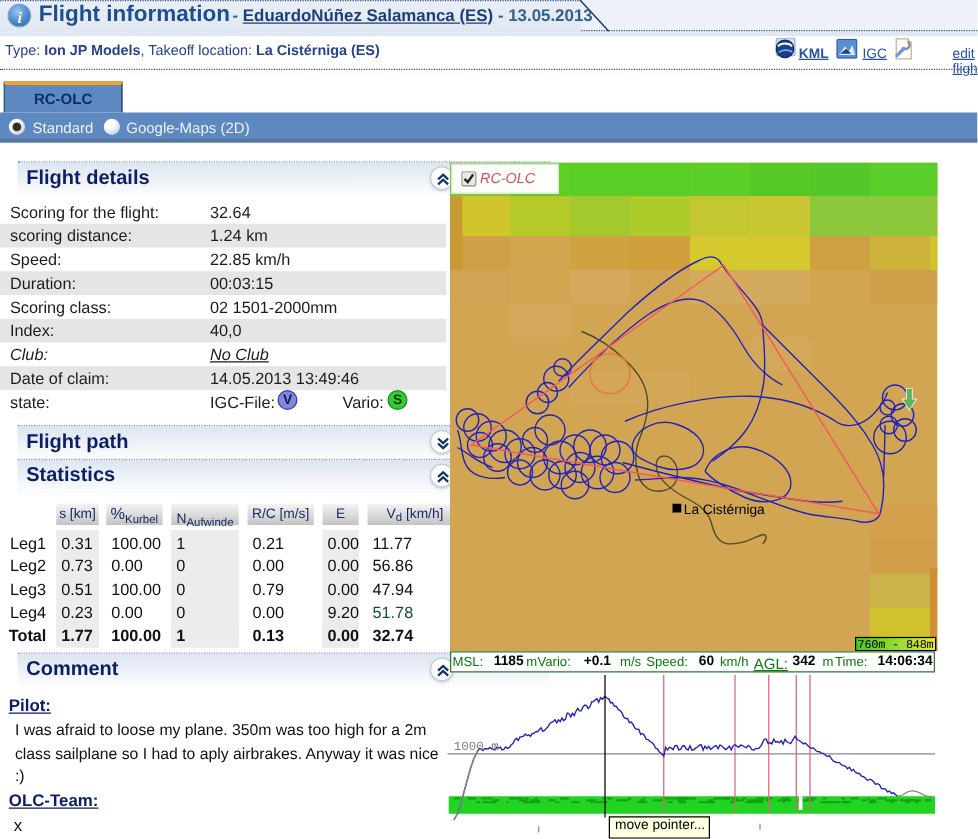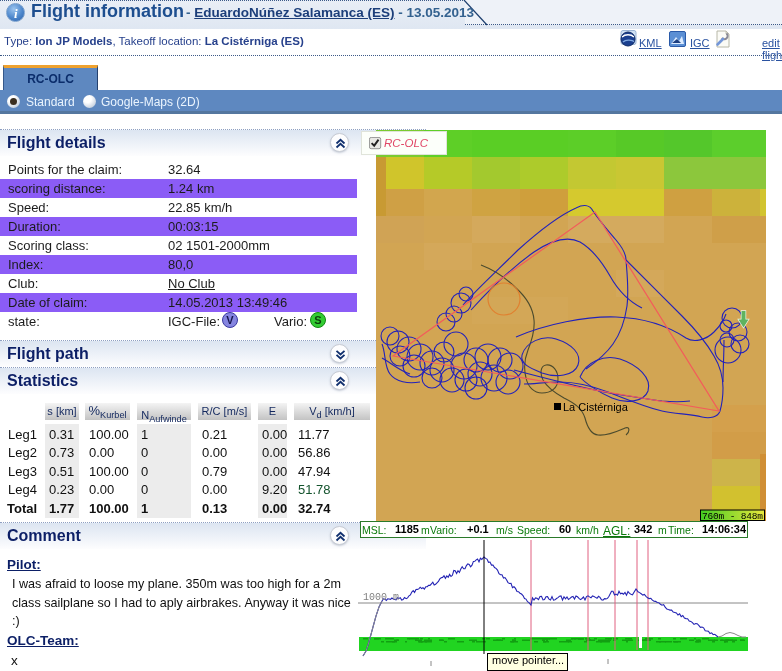--- a/index.html
+++ b/index.html
@@ -24,38 +24,38 @@
 
 
 #tab { left:3px; top:65px; width:95px; height:25px; background:#5e88c0; border-top:3px solid #f0a22e; border-left:1px solid #35588a; border-right:1px solid #24406e; text-align:center; }
 #tab span { color:#0b2d6b; font-weight:bold; font-size:12px; line-height:22px; }
 #bluebar { left:0; top:90px; width:782px; height:24px; background:#5e88c0; border-bottom:3px solid #54779f; }
 .radio { position:absolute; top:5px; width:13px; height:13px; border-radius:50%; background:radial-gradient(circle at 35% 30%, #ffffff 30%, #cfd8e4 70%, #9fb0c4 100%); }
 .radio.sel::after { content:""; position:absolute; left:3px; top:3px; width:7px; height:7px; border-radius:50%; background:#3a2e20; }
 .radiolabel { position:absolute; top:5px; color:#eaf4fe; font-size:12px; }
 
 
-.sechdr { left:0; width:426px; height:27px; border-top:1px dotted #8fa0c2; background:linear-gradient(#dce5f1,#fdfdfe); }
+.sechdr { left:14px; width:426px; height:27px; border-top:1px dotted #8fa0c2; background:linear-gradient(#dce5f1,#fdfdfe); }
 .sechdr b { position:absolute; left:7px; top:4px; font-size:16px; color:#0c1f66; }
 .collapse { position:absolute; left:330px; top:3px; width:19px; height:19px; border-radius:50%; background:#fdfdfe; border:1px solid #c8ccd4; box-shadow:0 1px 2px rgba(150,160,180,.5); color:#11306e; }
 .collapse svg { position:absolute; left:3px; top:3px; }
 
 .frow { left:0; width:357px; height:19px; font-size:13px; color:#1c1c1c; }
 .frow .lab { position:absolute; left:8px; top:2px; }
 .frow .val { position:absolute; left:168px; top:2px; }
-.frow.alt { background:#8b5cf6; }
+.frow.alt { background:#e5e5e5; }
 
 
 #stats { left:0; top:0; font-size:13px; color:#101010; }
 
 
 .cmt { font-size:13.5px; color:#101010; }
 
 
-#map { left:376px; top:130px; width:390px; height:391px; }
+#map { left:360px; top:130px; width:390px; height:391px; }
 #mapoverlay { left:361px; top:131px; width:86px; height:24px; background:#fcfffa; border:1px solid #e0e4da; }
 #statusbar { left:360px; top:521px; width:388px; height:17px; background:#fff; border:1px solid #2a7a2a; font-size:11px; color:#0a7a0a; }
 
 
 #baro { left:355px; top:539px; width:397px; height:144px; }
 #tooltip { left:487px; top:653px; width:81px; height:18px; background:#ffffe1; border:1px solid #000; font-size:11px; color:#000; padding-left:4px; }
 </style>
 </head>
 <body>
 
@@ -72,21 +72,21 @@
 <div class="abs" id="titlesub">- <a href="#">EduardoNúñez Salamanca (ES)</a> - 13.05.2013</div>
 <div class="abs" id="typeline">Type: <b>Ion JP Models</b>, Takeoff location: <b>La Cistérniga (ES)</b></div>
 <div class="abs" id="iconlinks">
     <svg class="abs" style="left:2px;top:1px;" width="17" height="18" viewBox="0 0 17 18">
       <rect x="1" y="0.5" width="15" height="14" rx="2" fill="#cfe0f2" stroke="#9ab4d4" stroke-width="1"></rect>
       <circle cx="8" cy="9" r="7" fill="#1a3f8f"></circle>
       <path d="M2 7 C5 4,11 4,14 7" stroke="#fff" stroke-width="1.6" fill="none"></path>
       <path d="M3 12 C6 9,12 10,15 12" stroke="#7fa8e0" stroke-width="1.4" fill="none"></path>
       <circle cx="8" cy="9" r="7" fill="none" stroke="#0f2a66" stroke-width="1"></circle>
     </svg>
-    <a class="abs" style="left:21px;top:8px;" href="#">KML</a>
+    <a class="abs" style="left:21px;top:8px;font-weight:bold;" href="#">KML</a>
     <svg class="abs" style="left:51px;top:2px;" width="17" height="16" viewBox="0 0 17 16">
       <rect x="0.5" y="0.5" width="16" height="15" rx="1.5" fill="#5b8fd4" stroke="#2a5aa8"></rect>
       <path d="M2 13 L7 6 L10 10 L13 5 L15 13 Z" fill="#dcebff"></path>
       <path d="M3 12 L8 8 L12 12 Z" fill="#1d3f80"></path>
     </svg>
     <a class="abs" style="left:72px;top:8px;" href="#">IGC</a>
     <svg class="abs" style="left:96px;top:1px;" width="18" height="19" viewBox="0 0 18 19">
       <path d="M3 1 L12 1 L15 4 L15 17 L3 17 Z" fill="#fbfbf6" stroke="#b8b8a8" stroke-width="1"></path>
       <path d="M12 1 L12 4 L15 4 Z" fill="#e4e4d8" stroke="#b8b8a8" stroke-width="0.8"></path>
       <path d="M12.5 3.5 a3.2 3.2 0 1 1 -4.6 4.4" stroke="#8a8a96" stroke-width="2" fill="none"></path>
@@ -106,44 +106,44 @@
 
 <div class="abs sechdr" style="top:129px;">
     <b>Flight details</b>
     <span class="collapse">
       <svg width="13" height="13" viewBox="0 0 13 13">
         <path d="M2.5 6.5 L6.5 2.8 L10.5 6.5 M2.5 10.5 L6.5 6.8 L10.5 10.5" stroke="#11306e" stroke-width="1.8" fill="none"></path>
       </svg>
     </span>
   </div>
 <div class="abs frow" style="top:160px;">
-    <span class="lab">Points for the claim:</span>
+    <span class="lab">Scoring for the flight:</span>
     <span class="val">32.64</span>
   </div>
 <div class="abs frow alt" style="top:179px;">
     <span class="lab">scoring distance:</span>
     <span class="val">1.24 km</span>
   </div>
 <div class="abs frow" style="top:198px;">
     <span class="lab">Speed:</span>
     <span class="val">22.85 km/h</span>
   </div>
 <div class="abs frow alt" style="top:217px;">
     <span class="lab">Duration:</span>
     <span class="val">00:03:15</span>
   </div>
 <div class="abs frow" style="top:236px;">
     <span class="lab">Scoring class:</span>
     <span class="val">02 1501-2000mm</span>
   </div>
 <div class="abs frow alt" style="top:255px;">
     <span class="lab">Index:</span>
-    <span class="val">80,0</span>
-  </div>
-<div class="abs frow" style="top:274px;">
+    <span class="val">40,0</span>
+  </div>
+<div class="abs frow" style="top:274px;font-style:italic;">
     <span class="lab">Club:</span>
     <span class="val"><a href="#" style="color:#1c1c1c;">No Club</a></span>
   </div>
 <div class="abs frow alt" style="top:293px;">
     <span class="lab">Date of claim:</span>
     <span class="val">14.05.2013 13:49:46</span>
   </div>
 <div class="abs frow" style="top:312px; height:22px;">
     <span class="lab">state:</span>
   <span class="val">IGC-File:</span>

